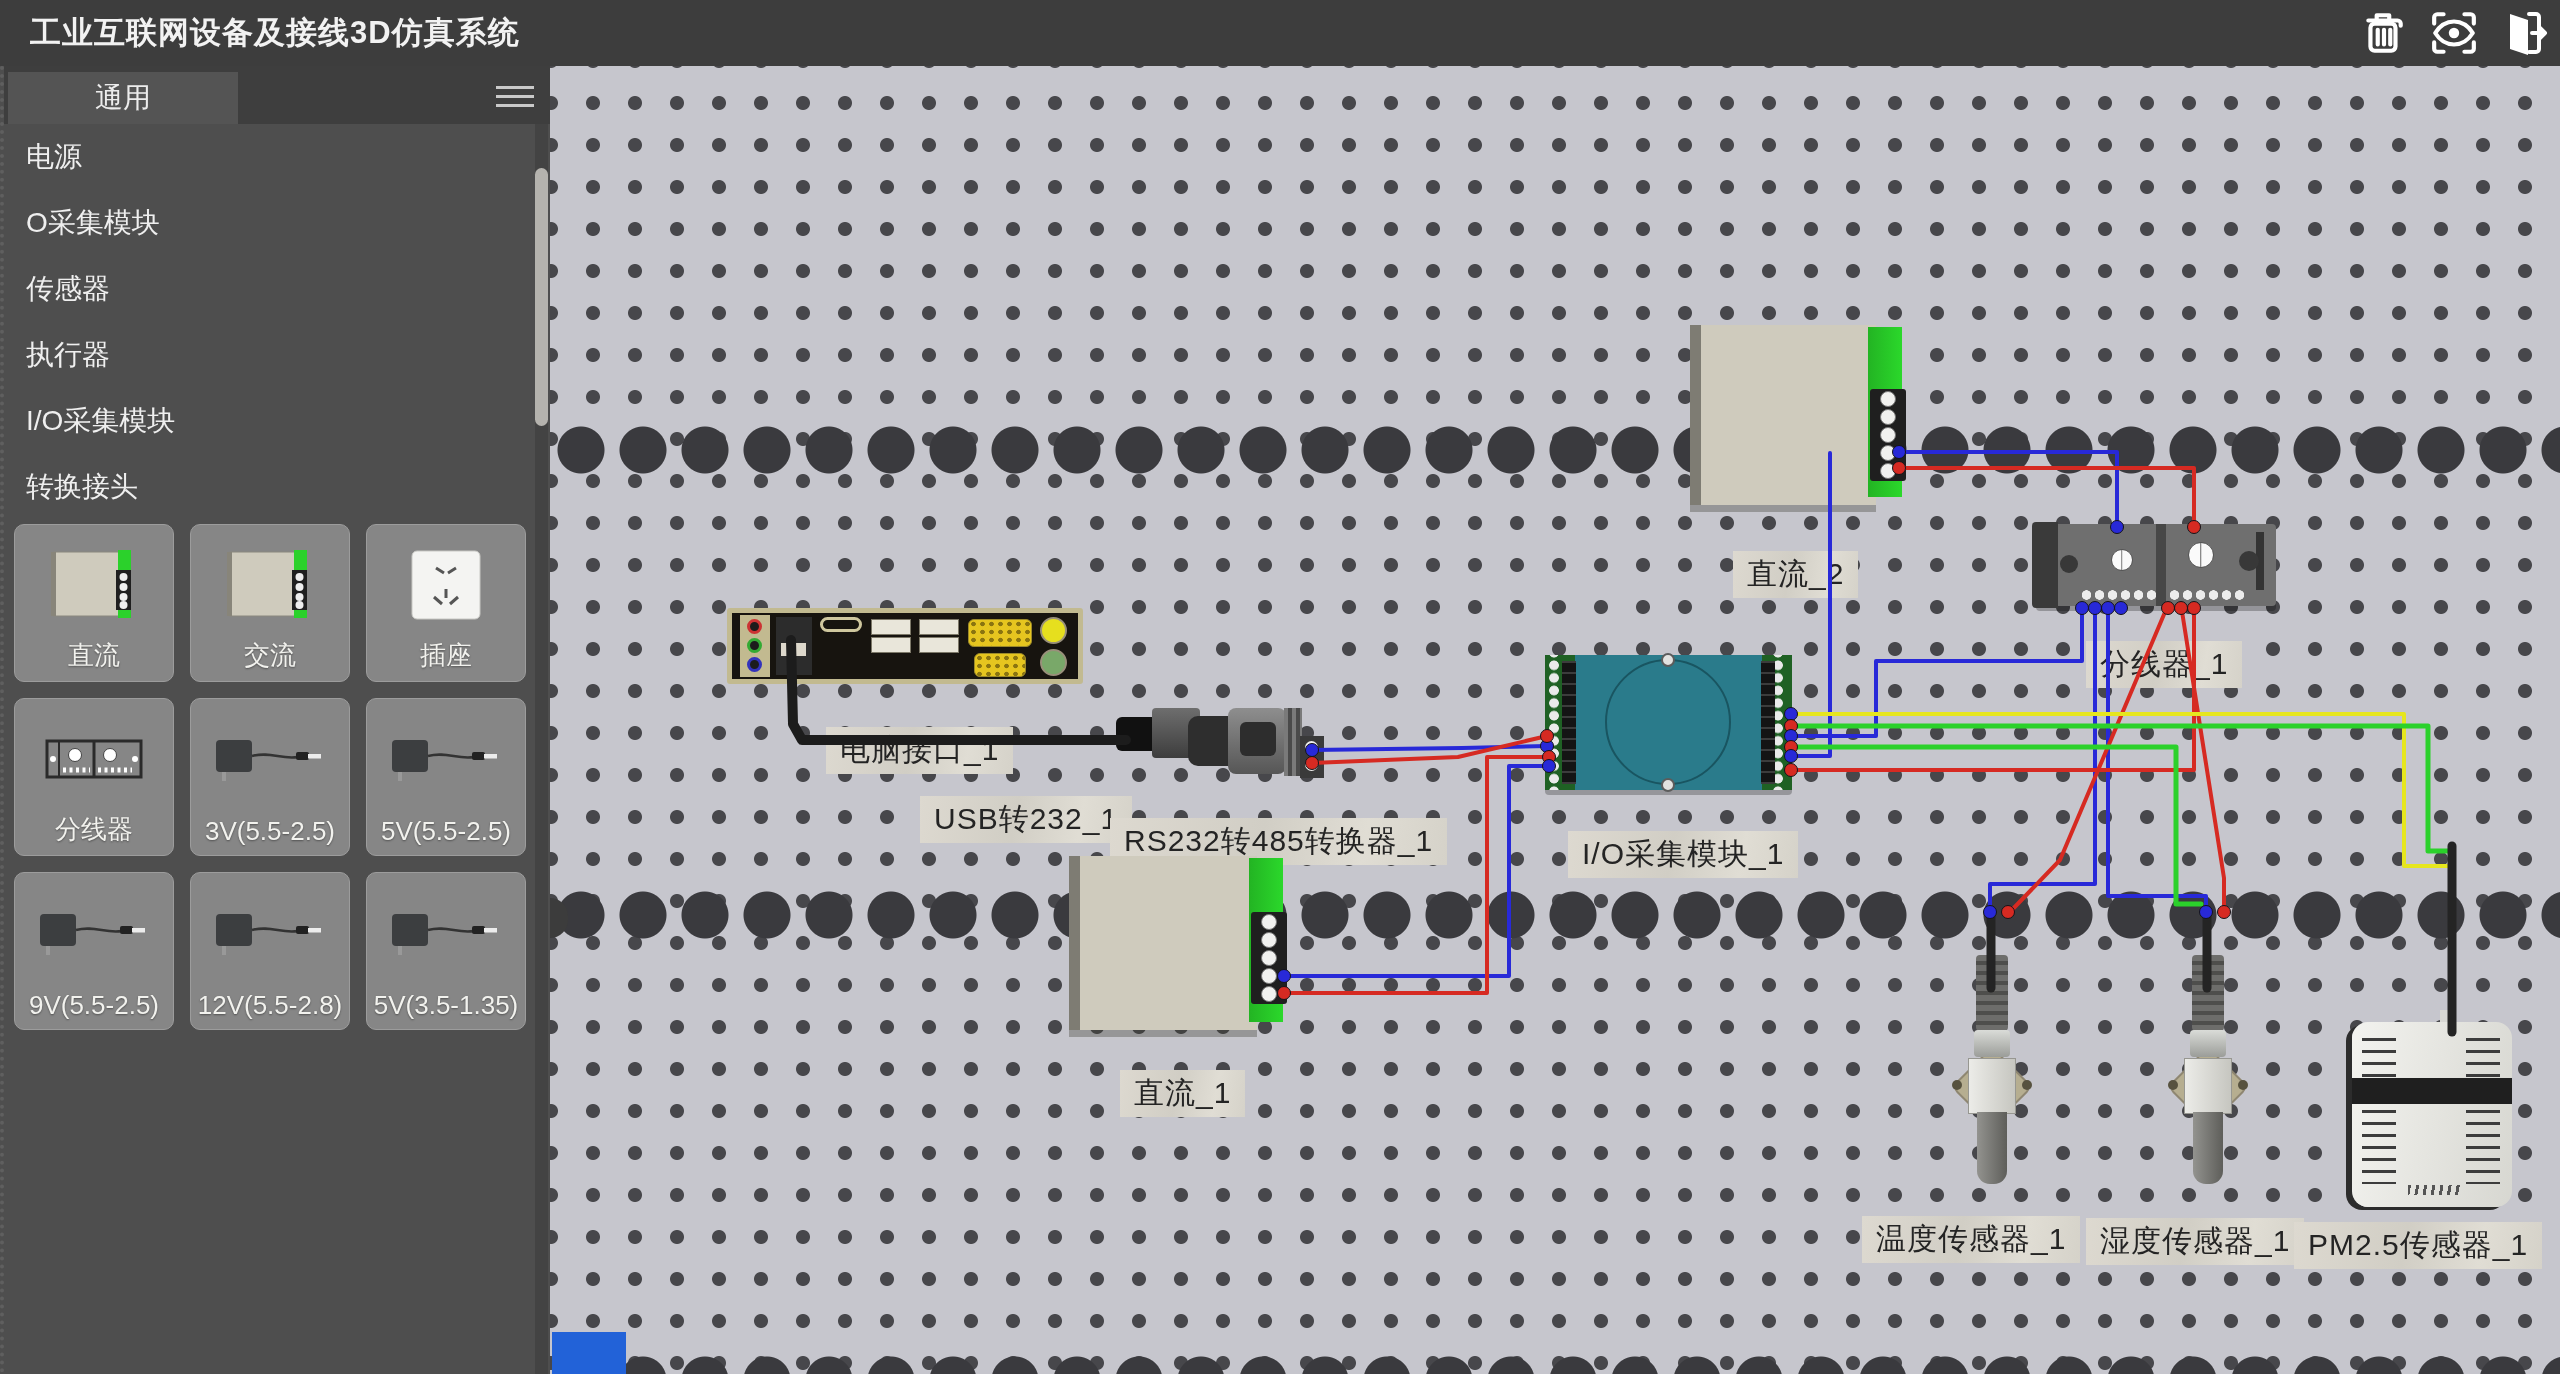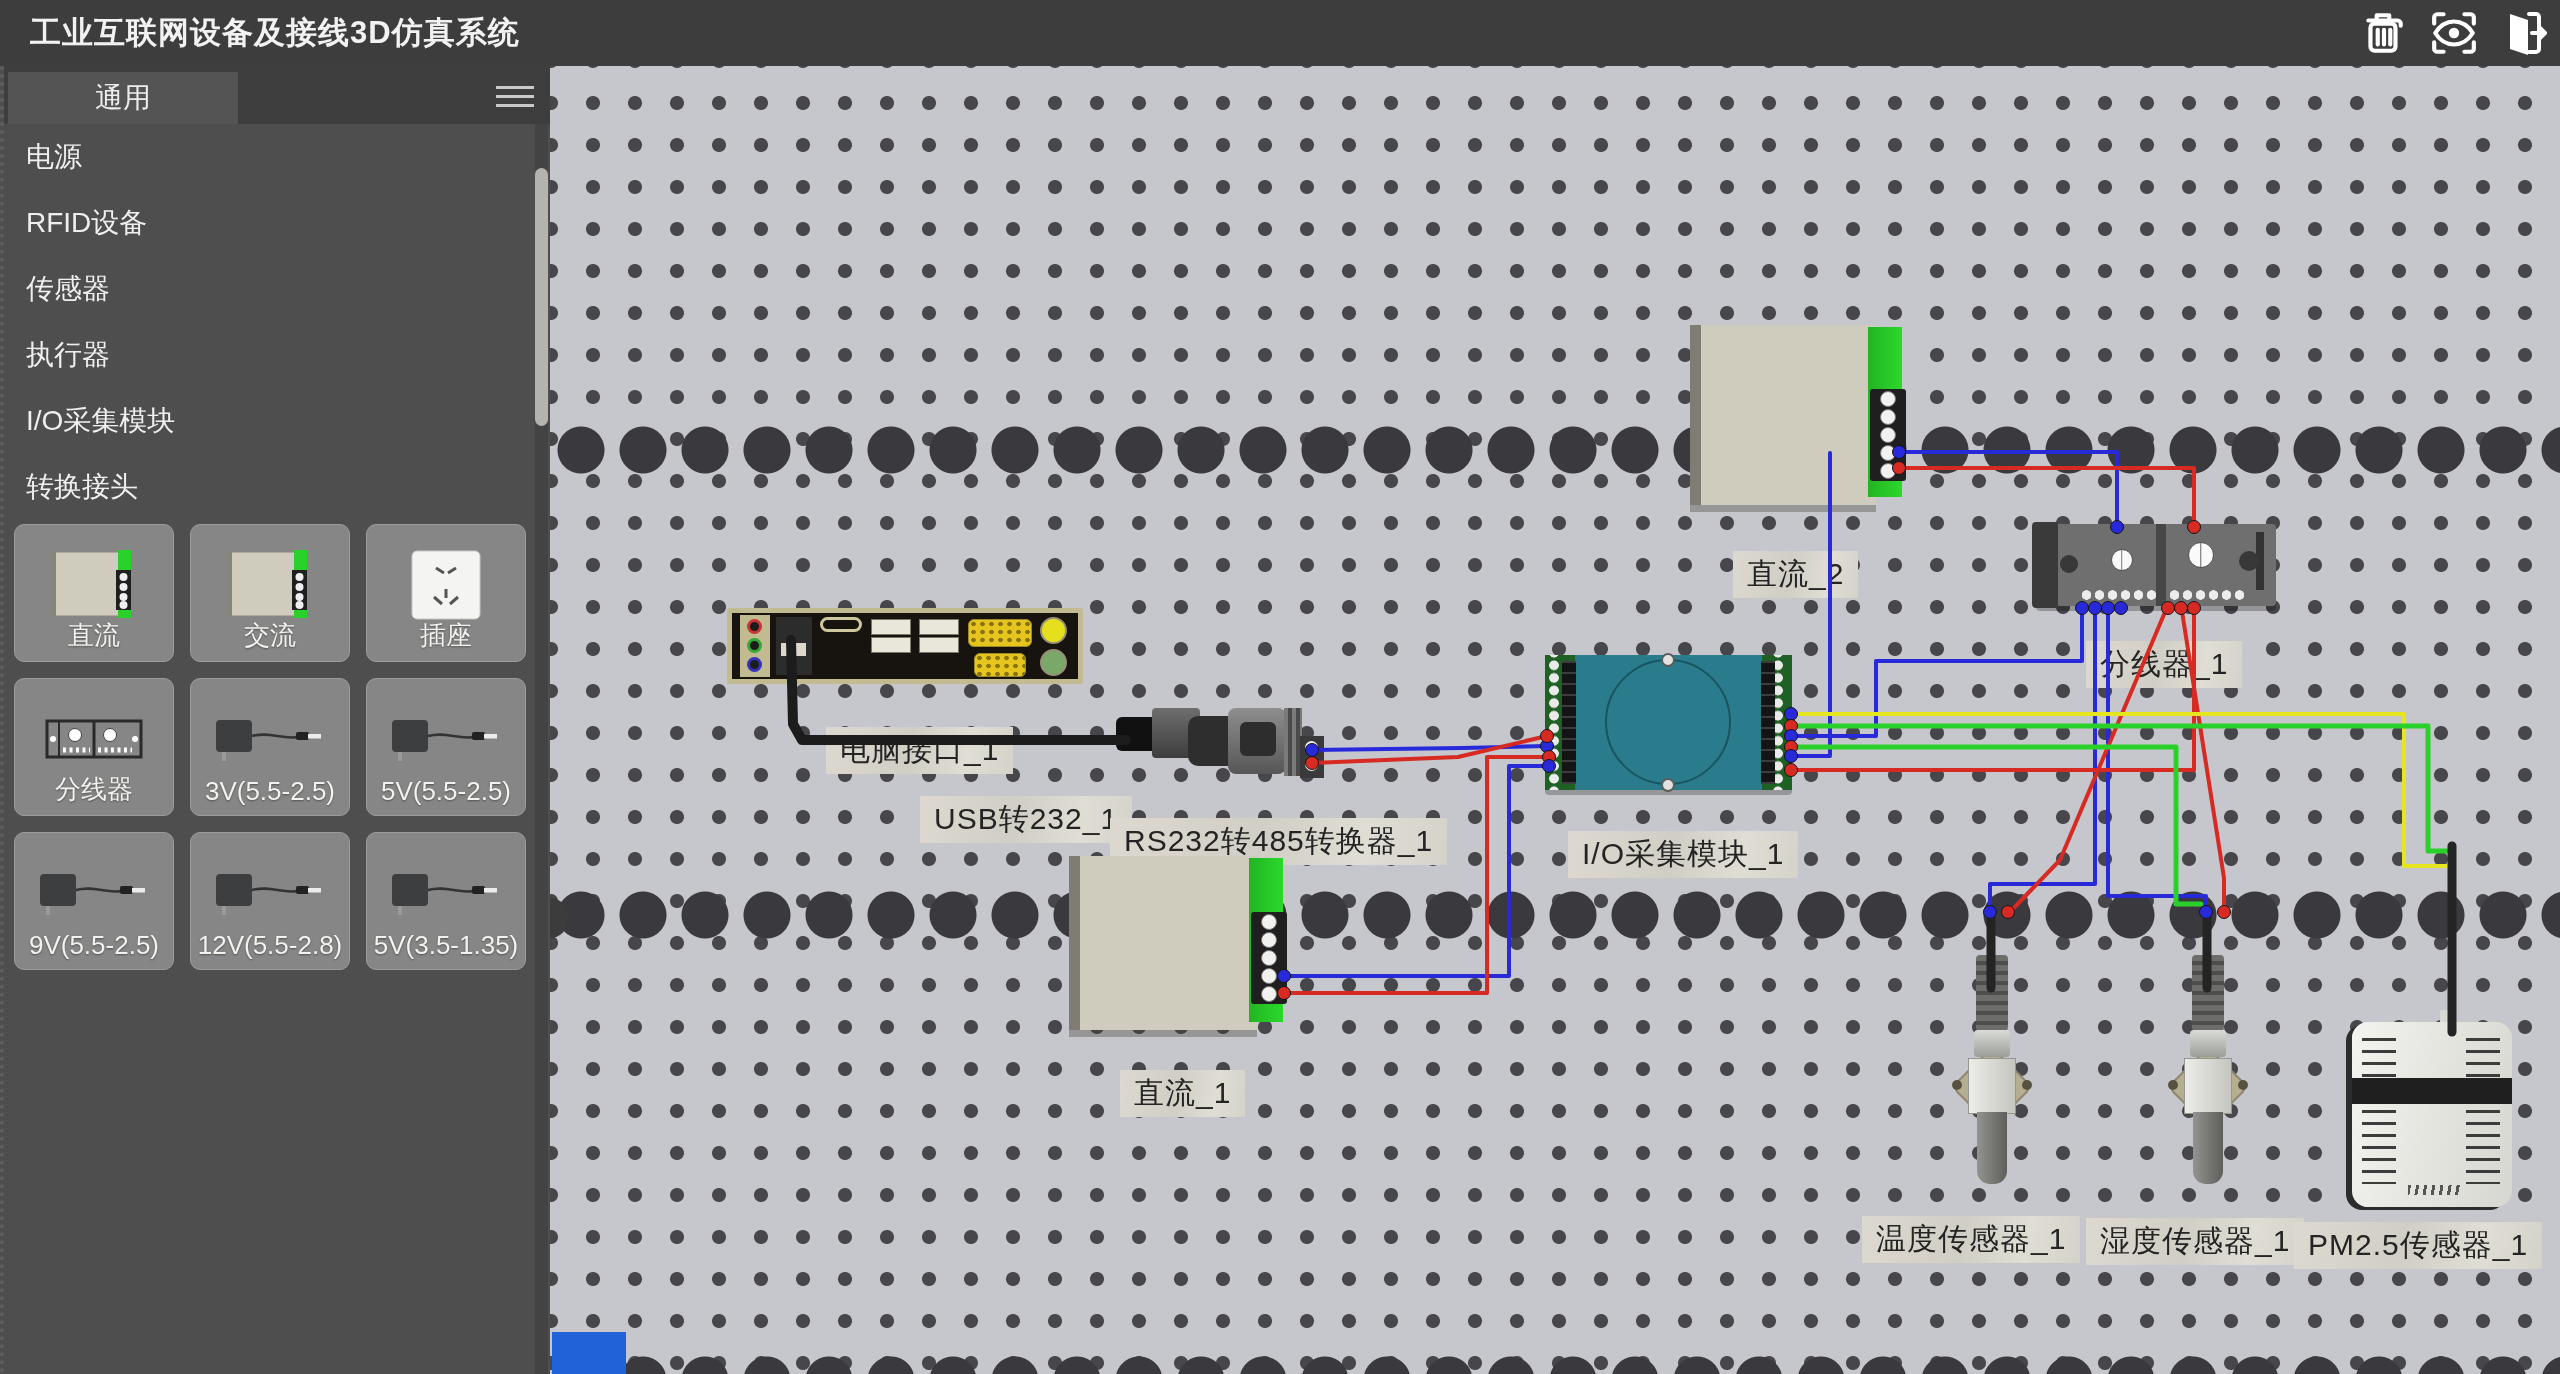--- a/index.html
+++ b/index.html
@@ -16,21 +16,21 @@
   .sidebar{position:absolute;left:0;top:66px;width:550px;height:1308px;background:#4e4e4e;z-index:15;
            border-left:4px dotted #5f5f5f;}
   .tabrow{position:absolute;left:0;top:0;width:100%;height:58px;background:#3e3e3e;}
   .tab{position:absolute;left:4px;top:6px;width:230px;height:52px;background:#545454;color:#ececec;
        font-size:28px;display:flex;align-items:center;justify-content:center;cursor:pointer;}
   .hamburger{position:absolute;right:14px;top:14px;width:40px;height:30px;cursor:pointer;}
   .hamburger i{display:block;width:38px;height:3px;background:#c9c9c9;margin:6px 0;}
   .menu{position:absolute;left:0;top:58px;width:520px;}
   .menu-item{height:66px;line-height:66px;padding-left:22px;color:#efefef;font-size:28px;cursor:pointer;}
   .palette{position:absolute;left:10px;top:458px;width:520px;display:flex;flex-wrap:wrap;gap:16px;}
-  .card{width:160px;height:138px;background:#868686;border:1px solid #9c9c9c;border-radius:10px;
+  .card{width:160px;height:158px;background:#868686;border:1px solid #9c9c9c;border-radius:10px;
         position:relative;cursor:pointer;}
   .card-icon{position:absolute;left:0;top:10px;width:100%;height:100px;display:flex;
              align-items:center;justify-content:center;}
   .card-label{position:absolute;left:0;bottom:8px;width:100%;text-align:center;color:#f2f2ee;
               font-size:26px;text-shadow:0 1px 2px rgba(0,0,0,.4);}
   .scroll-track{position:absolute;right:2px;top:58px;width:13px;height:1250px;background:#434343;}
   .scroll-thumb{position:absolute;right:2px;top:102px;width:13px;height:258px;background:#b5b3ae;
                 border-radius:7px;cursor:pointer;}
   
   .canvas{position:absolute;left:550px;top:66px;width:2010px;height:1308px;background:#c6c6cd;
@@ -307,21 +307,21 @@
     <div class="tabrow">
       <div class="tab">通用</div>
       <div class="hamburger">
           <i></i>
           <i></i>
           <i></i>
         </div>
     </div>
     <div class="menu" id="menu">
         <div class="menu-item">电源</div>
-        <div class="menu-item">RFID设备</div>
+        <div class="menu-item">O采集模块</div>
         <div class="menu-item">传感器</div>
         <div class="menu-item">执行器</div>
         <div class="menu-item">I/O采集模块</div>
         <div class="menu-item">转换接头</div>
       </div>
     <div class="palette" id="palette">
         <div class="card">
           <div class="card-icon">
             <svg width="92" height="76" viewBox="0 0 92 76">
               <rect x="6" y="5" width="72" height="64" fill="#cfcbbd" stroke="#8a887e"></rect>

